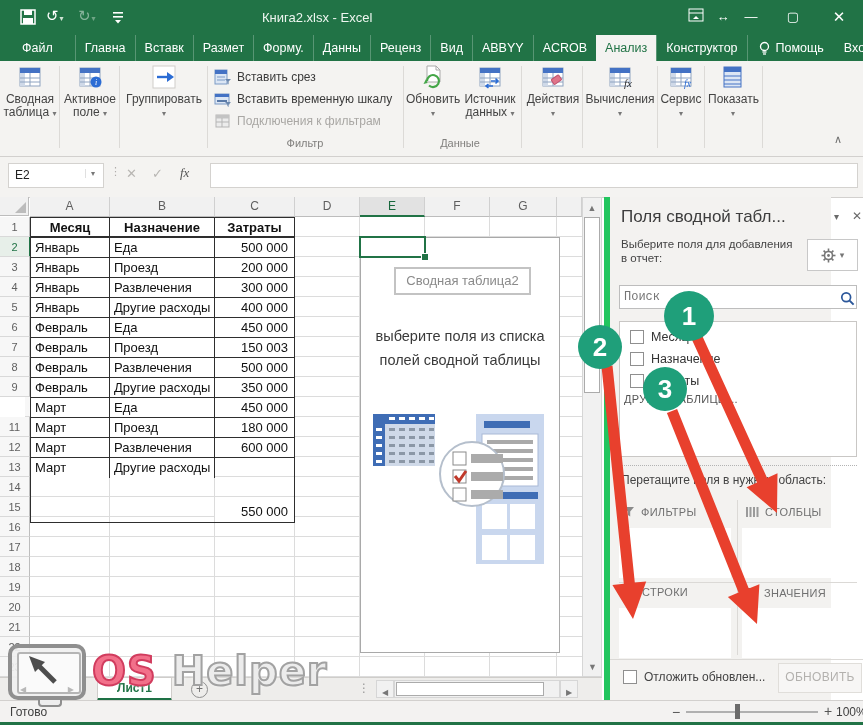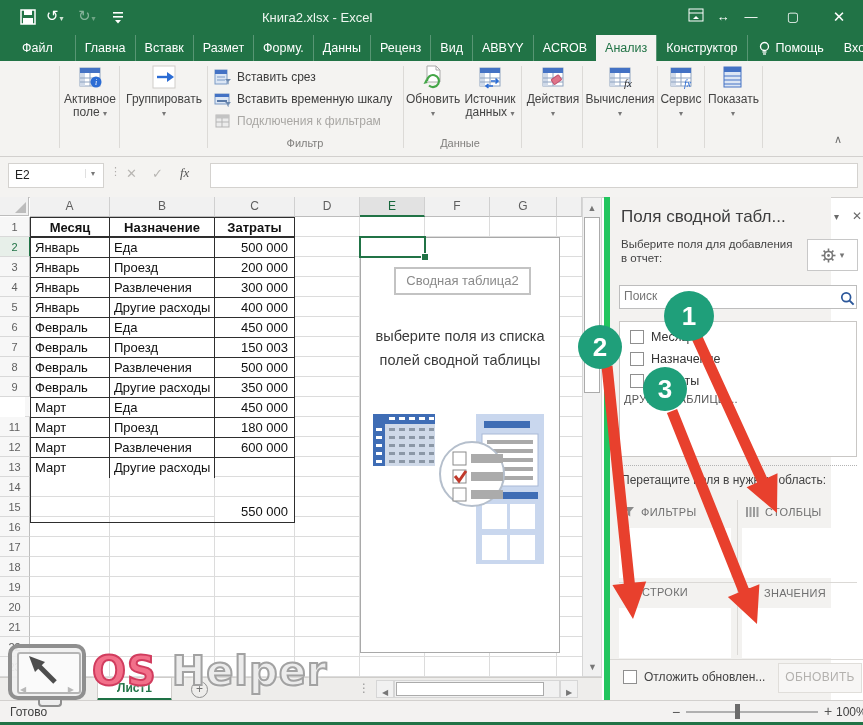--- a/index.html
+++ b/index.html
@@ -74,21 +74,21 @@
              color:#6e6e6e;font-size:12px;line-height:14px;text-align:center}
   
   #statusbar{left:0;top:700px;width:863px;height:22px;background:#f3f2f1;border-top:1px solid #d2d0ce;color:#3f3f3f;font-size:12px}
   #green-base{left:0;top:722px;width:863px;height:3px;background:#217346}
   
   #pane{left:604px;top:197px;width:227px;height:503px;background:#f3f2f0;border-left:6px solid #22c55e;box-sizing:border-box}
   #pane-title{font-size:17px;color:#3d3d3d}
   .pane-sub{font-size:11.5px;color:#444;line-height:14px}
   #search-box{background:#fff;border:1px solid #bdbdbd;box-sizing:border-box}
   #search-input{border:none;outline:none;background:transparent;width:200px;height:20px;
-                font-size:12px;color:#7f1d1d;font-family:Liberation Sans, sans-serif;padding:0 0 0 4px}
+                font-size:12px;color:#7f1d1d;font-family:Liberation Mono, monospace;padding:0 0 0 4px}
   #field-list{background:#fff;border:1px solid #c9c7c5;box-sizing:border-box}
   .fitem{position:absolute;display:flex;align-items:center;gap:7px;font-size:12.5px;color:#333}
   .chk{width:12px;height:12px;border:1px solid #8f8f8f;background:#fff}
   #more-tables{font-size:11px;color:#555;letter-spacing:.3px}
   #dotted-sep{border-top:1px dotted #b3b3b3}
   .area-label{position:absolute;font-size:11px;color:#707070;display:flex;align-items:center;gap:6px;letter-spacing:.3px}
   .area-box{position:absolute;background:#fff}
   .pane-div{position:absolute;background:#dbd9d6}
   #defer-row{display:flex;align-items:center;gap:7px;font-size:12px;color:#444}
   #update-btn{background:#f7f6f5;border:1px solid #e0deda;color:#b3b1ae;font-size:12px;
@@ -171,20 +171,31 @@
     <span>Помощь</span>
   </div>
   <div class="rtab-right">
     <span>Вход</span>
   </div>
 
 </div>
 
 <div class="abs" id="ribbon">
 
+  <div class="rb-big" style="left:3px;top:3px;width:54px">
+    <span class="ic" style="display:inline-block"><svg width="26" height="26" viewBox="0 0 26 26">
+          <rect x="3" y="4" width="20" height="18" fill="#fff" stroke="#8ea3c0"></rect>
+          <rect x="3" y="4" width="20" height="5" fill="#4472c4"></rect>
+          <rect x="3" y="9" width="5" height="13" fill="#cfd9e8"></rect>
+          <line x1="3" y1="14" x2="23" y2="14" stroke="#8ea3c0"></line>
+          <line x1="3" y1="18" x2="23" y2="18" stroke="#8ea3c0"></line>
+          <line x1="13" y1="9" x2="13" y2="22" stroke="#8ea3c0"></line>
+        </svg></span>
+    <div class="lbl"><span>Сводная</span><br><span>таблица</span> <span class="dd">▾</span></div>
+  </div>
   <div class="rb-divider" style="left:59px"></div>
 
   <div class="rb-big" style="left:62px;top:3px;width:56px">
     <span class="ic" style="display:inline-block"><svg width="26" height="26" viewBox="0 0 26 26">
           <rect x="3" y="4" width="20" height="18" fill="#fff" stroke="#8ea3c0"></rect>
           <rect x="3" y="4" width="20" height="5" fill="#4472c4"></rect>
           <rect x="3" y="9" width="5" height="13" fill="#cfd9e8"></rect>
           <line x1="3" y1="14" x2="23" y2="14" stroke="#8ea3c0"></line>
           <line x1="3" y1="18" x2="23" y2="18" stroke="#8ea3c0"></line>
           <line x1="13" y1="9" x2="13" y2="22" stroke="#8ea3c0"></line>

